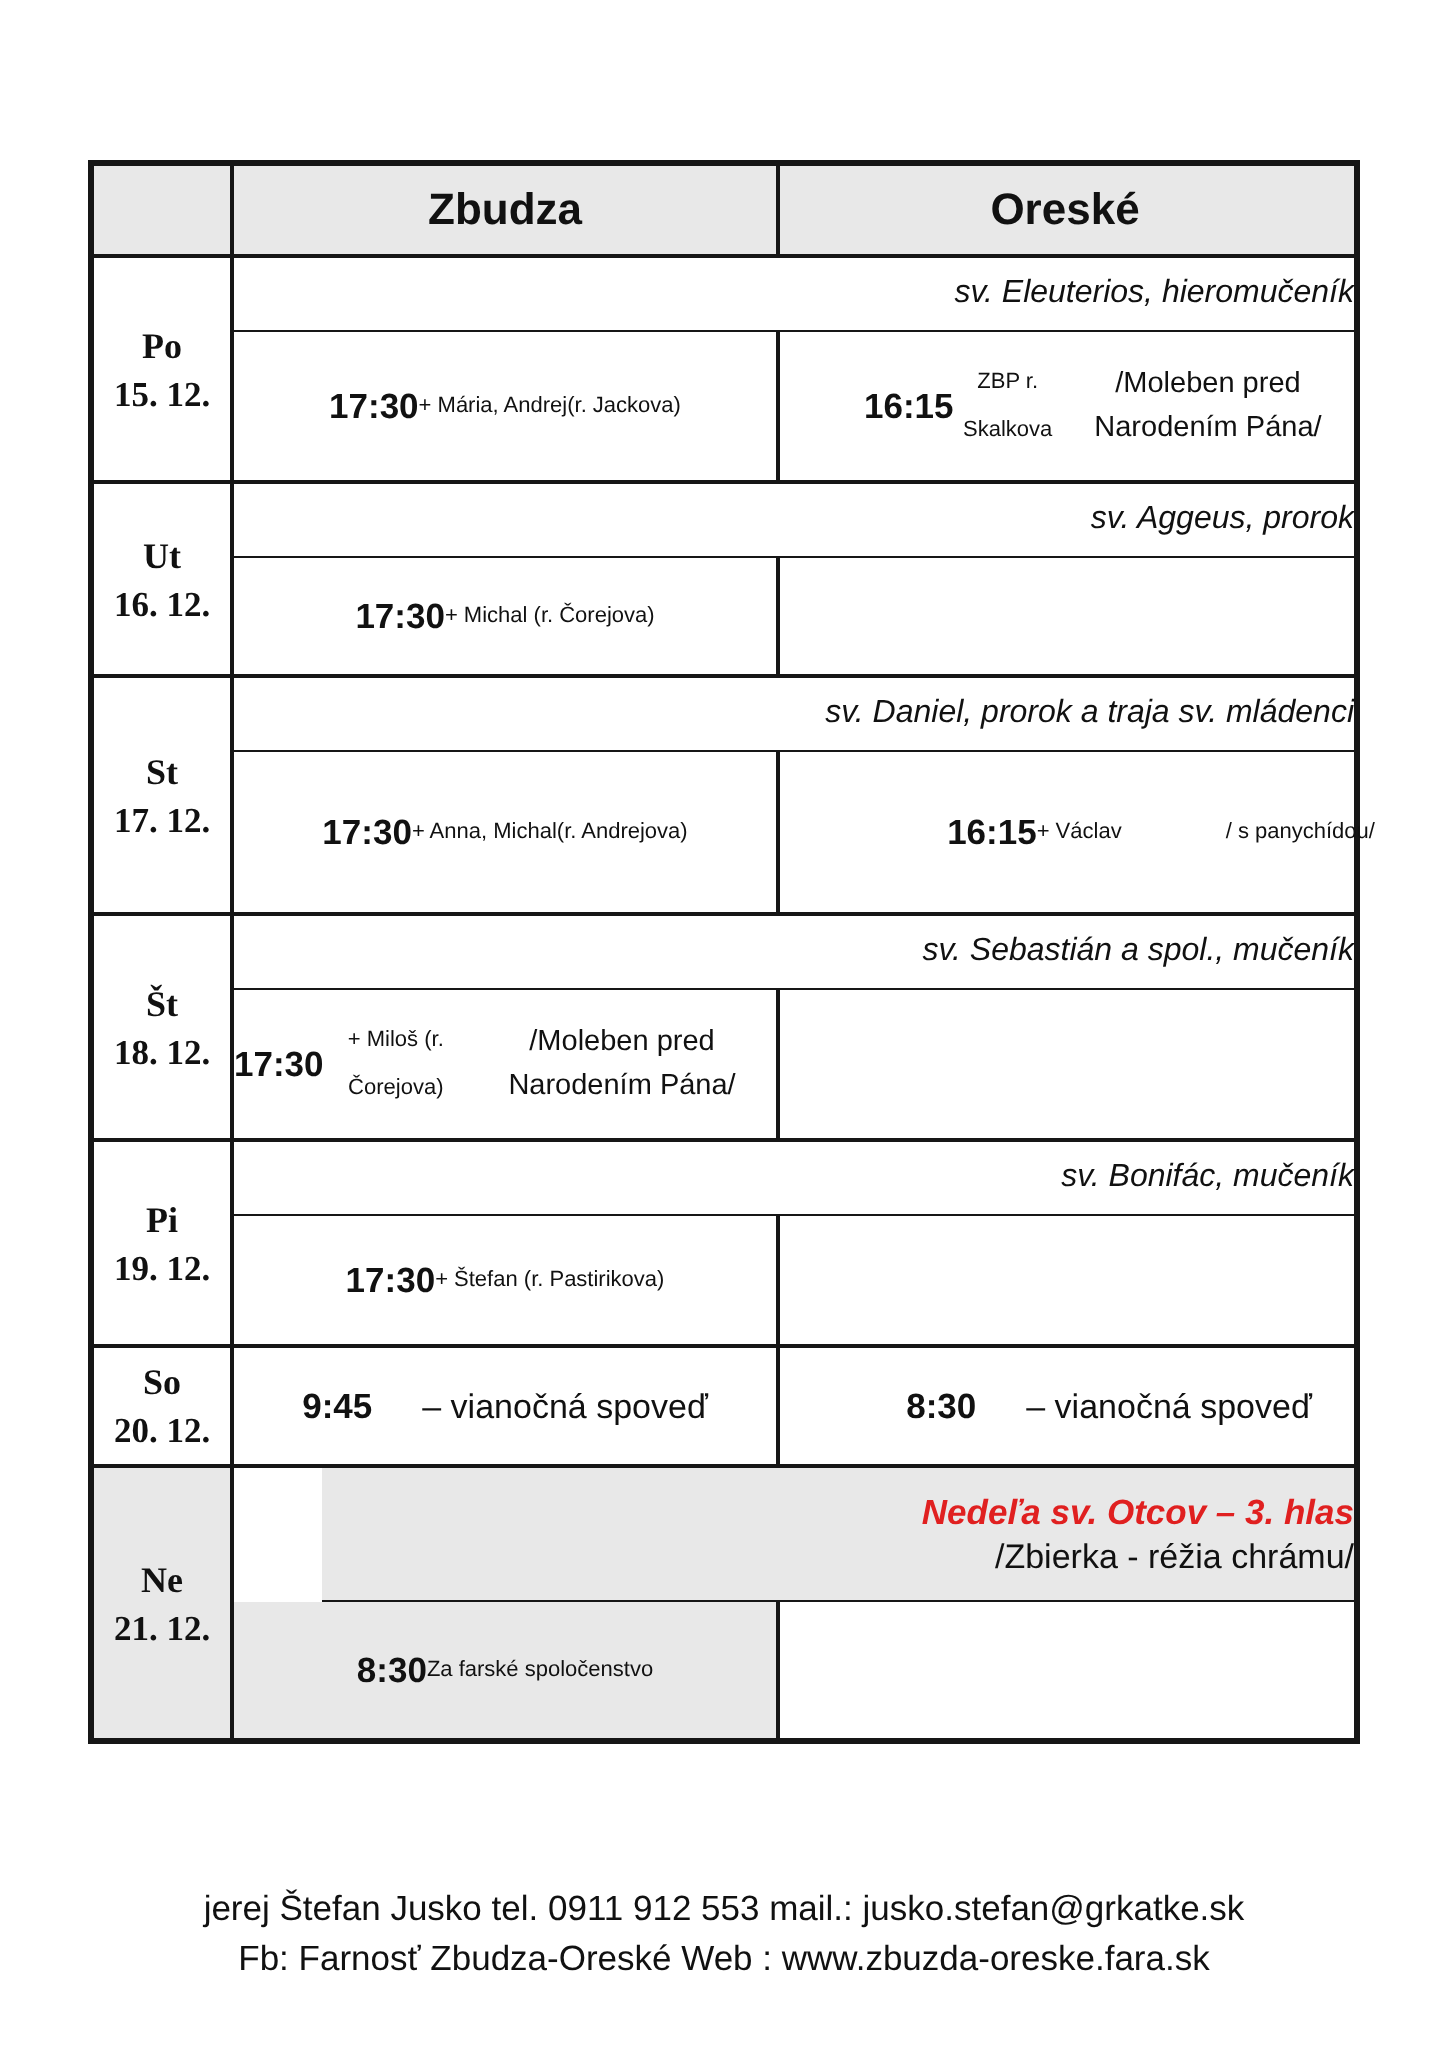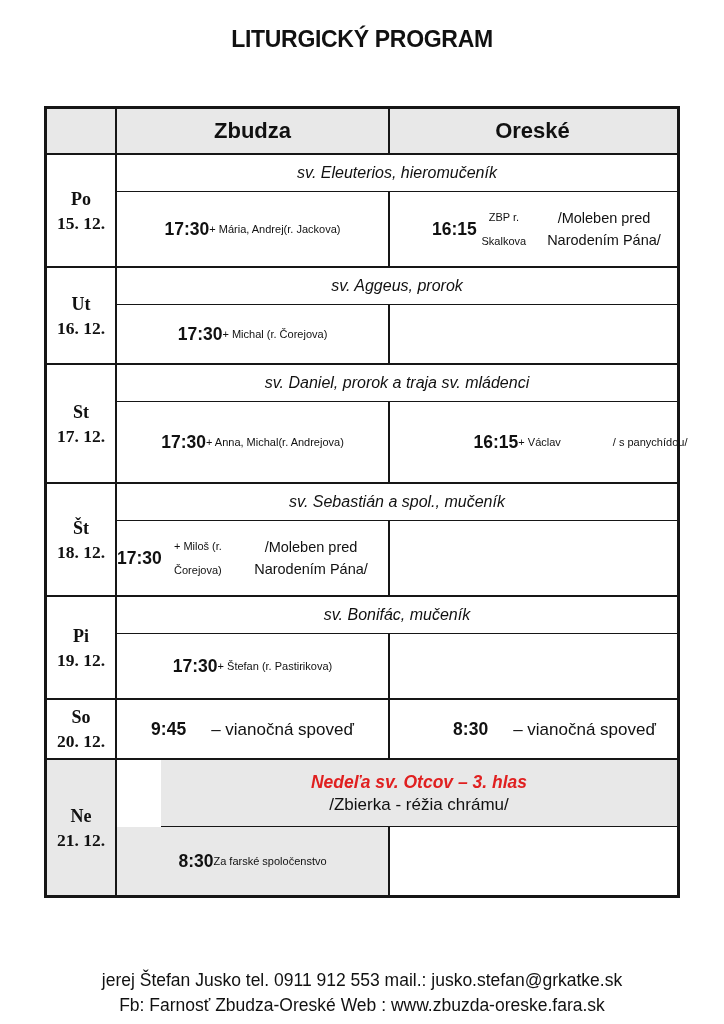--- a/index.html
+++ b/index.html
@@ -22,21 +22,21 @@
   .trow{display:flex;border-bottom:2px solid #161616;}
   .trow:last-child{border-bottom:none;}
   .day-cell{width:70px;border-right:2px solid #161616;box-sizing:border-box;
     display:flex;flex-direction:column;align-items:center;justify-content:center;
     font-family:"Liberation Serif",serif;font-weight:bold;}
   .day{font-size:18px;line-height:24px;}
   .date{font-size:17.5px;line-height:24px;}
 
   .row-right{display:flex;flex-direction:column;width:560px;}
   .feast{height:36px;border-bottom:1.5px solid #161616;display:flex;
-    flex-direction:column;align-items:center;justify-content:center;
+    flex-direction:column;align-items:flex-end;justify-content:center;
     font-style:italic;font-size:16px;}
   .feast.tall{height:66px;font-style:normal;margin-left:44px;}
   .feast-main{color:#e02020;font-weight:bold;font-style:italic;font-size:17.5px;line-height:24px;}
   .feast-sub{font-size:17px;line-height:22px;color:#111;}
 
   .content-row{display:flex;}
   .cell{width:273px;border-right:2px solid #161616;box-sizing:border-box;
     display:flex;flex-direction:row;align-items:center;justify-content:center;
     text-align:center;}
   .cell.last{border-right:none;width:287px;padding-left:42px;}
@@ -53,21 +53,20 @@
   .gray .cell,.gray .day-cell,.gray .feast{background:#e8e8e8;}
 
   .footer{position:absolute;left:0;top:942px;width:724px;text-align:center;
     font-size:17.5px;line-height:25px;}
 </style>
 </head>
 <body>
 
 <div class="page">
 
-  <div class="title">LITURGICKÝ PROGRAM</div>
 
   <div class="table">
 
     <div class="hrow">
       <div class="hday"></div>
       <div class="hcell">Zbudza</div>
       <div class="hcell">Oreské</div>
     </div>
 
     <div class="trow">

